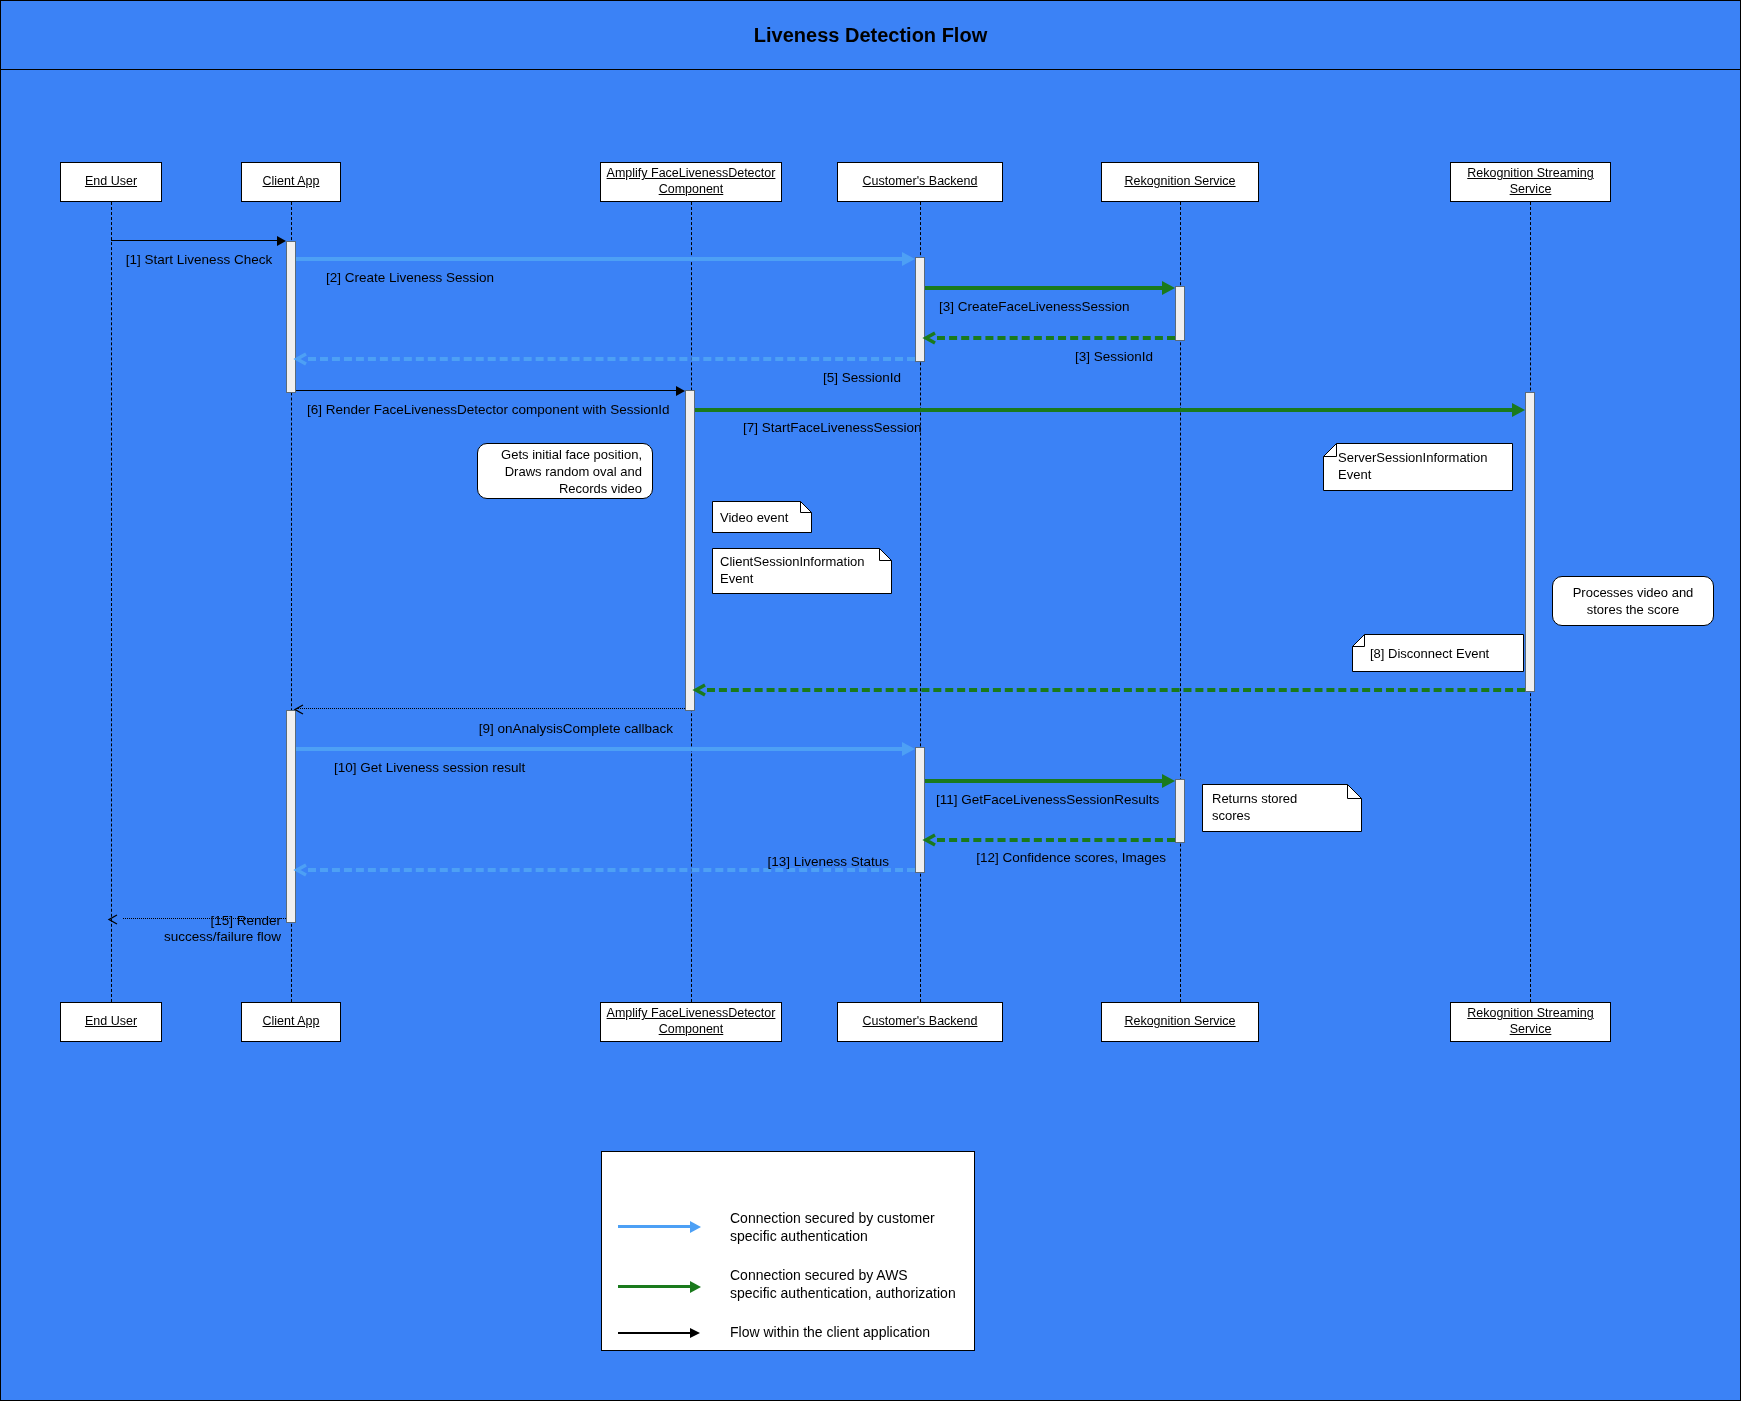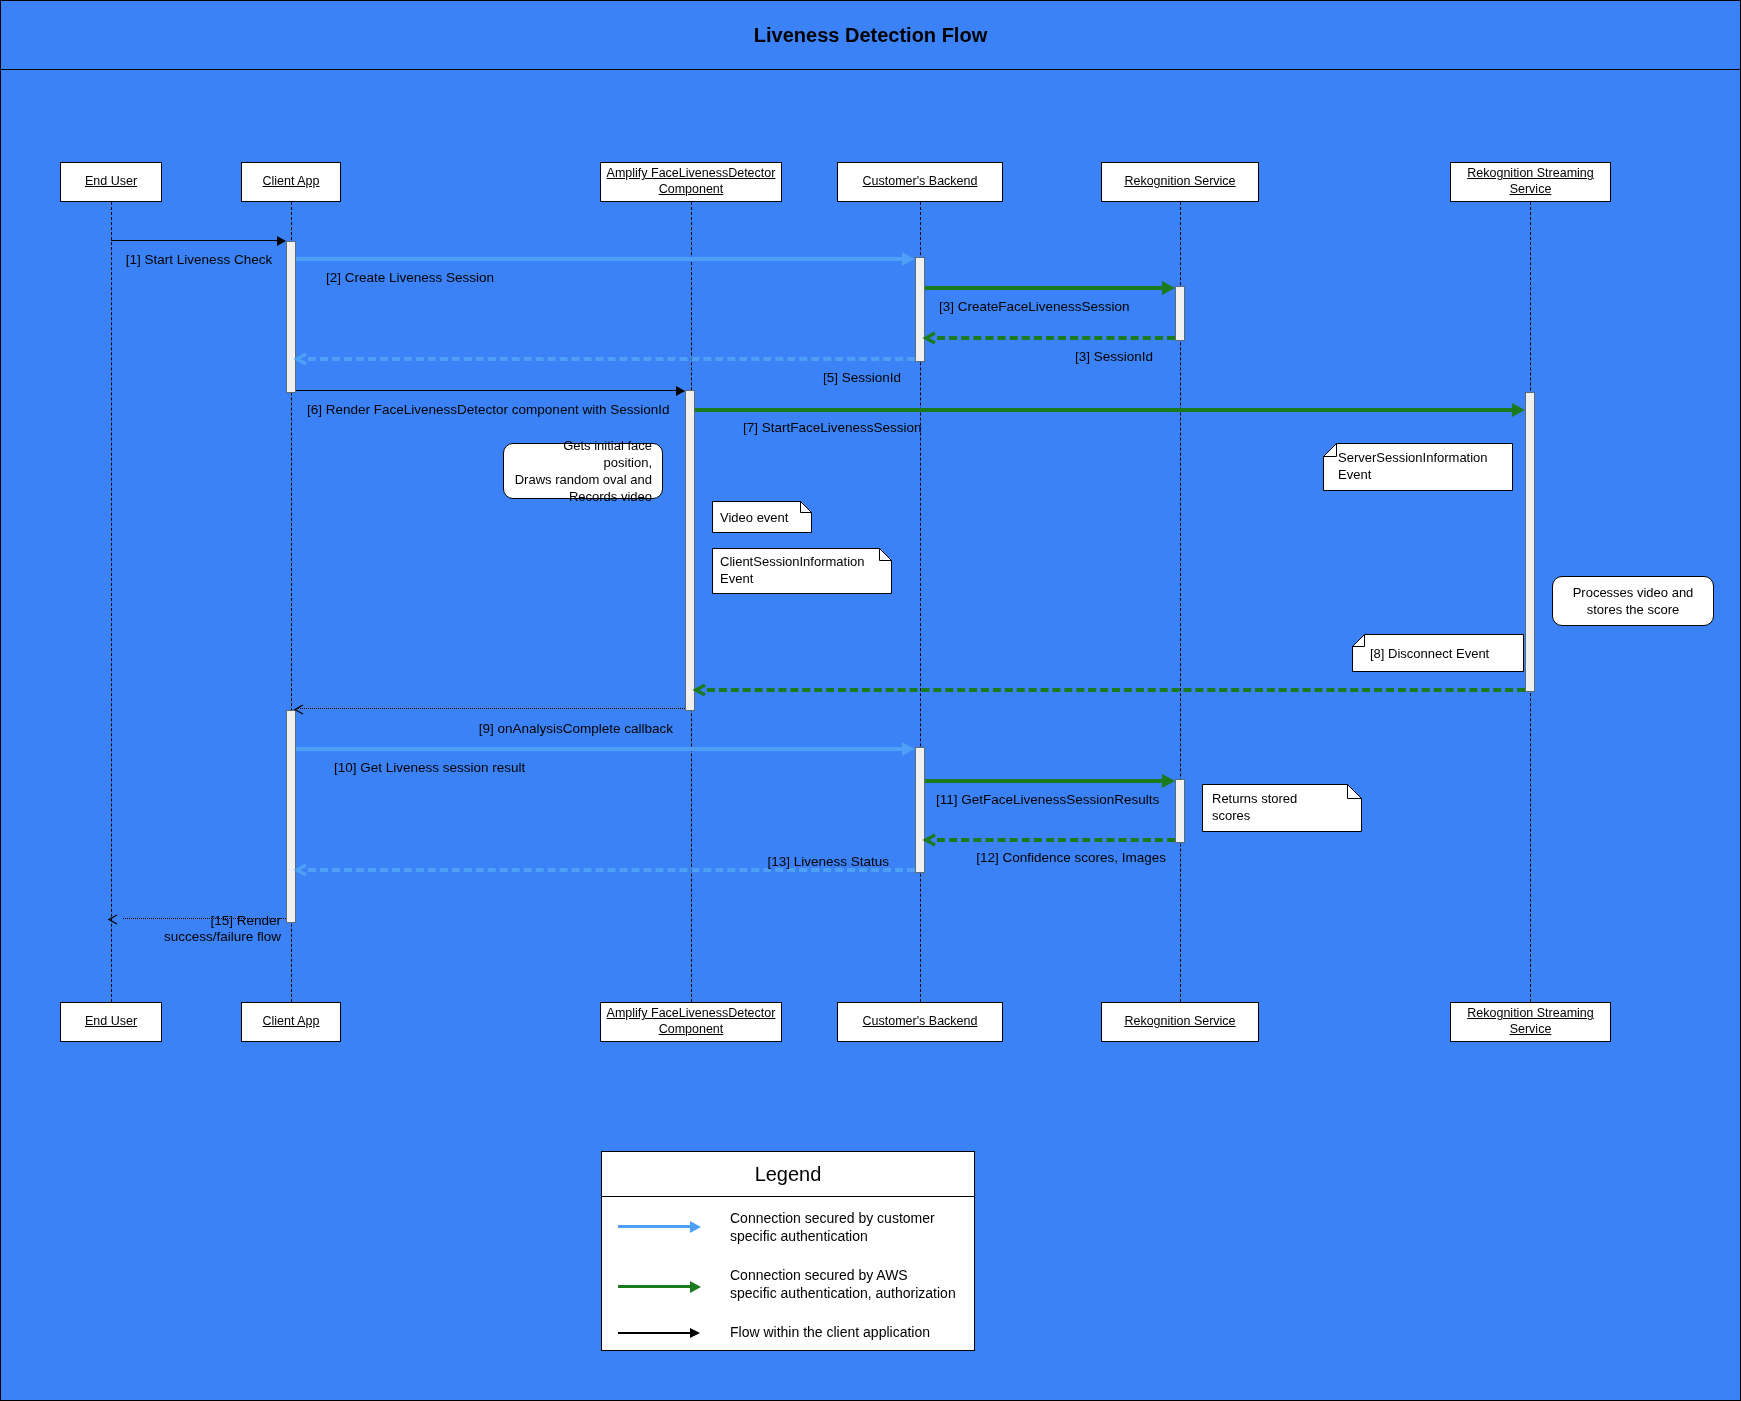--- a/index.html
+++ b/index.html
@@ -191,21 +191,21 @@
       <path d="M13 3 L4 8 L13 13" fill="none" stroke="#4DA0F5" stroke-width="3.5"></path>
     </svg>
 
   <div class="lbl r preline" style="left:140px;top:880px;width:140px">[15] Render
 success/failure flow</div>
   <div class="ln dot" style="left:122px;top:917px;width:163px"></div>
   <svg class="openh" style="left:106px;top:912px" width="12" height="12">
       <path d="M10 2 L2 6.5 L10 11" fill="none" stroke="#000" stroke-width="1.3"></path>
     </svg>
 
-  <div class="note-round rt" style="left:502px;top:442px;width:160px;height:56px">Gets initial face position,
+  <div class="note-round rt" style="left:476px;top:442px;width:176px;height:56px">Gets initial face position,
 Draws random oval and
 Records video</div>
 
   <div class="notewrap" style="left:1322px;top:442px;width:190px;height:48px">
     <svg width="190" height="48">
       <path d="M13.5,0.5 L189.5,0.5 L189.5,47.5 L0.5,47.5 L0.5,13.5 Z" fill="#fff" stroke="#000"></path>
       <path d="M13.5,0.5 L13.5,13.5 L0.5,13.5" fill="none" stroke="#000"></path>
     </svg>
     <div class="txt" style="left:15px;top:6px">ServerSessionInformation
 Event</div>
@@ -242,21 +242,20 @@
   <div class="notewrap" style="left:1201px;top:783px;width:160px;height:64px">
     <svg width="160" height="48">
       <path d="M0.5,0.5 L145.5,0.5 L159.5,14.5 L159.5,47.5 L0.5,47.5 Z" fill="#fff" stroke="#000"></path>
       <path d="M145.5,0.5 L145.5,14.5 L159.5,14.5" fill="none" stroke="#000"></path>
     </svg>
     <div class="txt" style="left:10px;top:6px">Returns stored
 scores</div>
   </div>
 
   <div class="legend">
-    <div class="legend-hd">Legend</div>
 
     <div class="lgln blue" style="left:16px;top:73px;width:74px"></div>
     <div class="lgah blue" style="left:88px;top:68.5px"></div>
     <div class="legend-lbl" style="top:57px">Connection secured by customer
 specific authentication</div>
 
     <div class="lgln green" style="left:16px;top:133px;width:74px"></div>
     <div class="lgah green" style="left:88px;top:128.5px"></div>
     <div class="legend-lbl" style="top:114px">Connection secured by AWS
 specific authentication, authorization</div>

